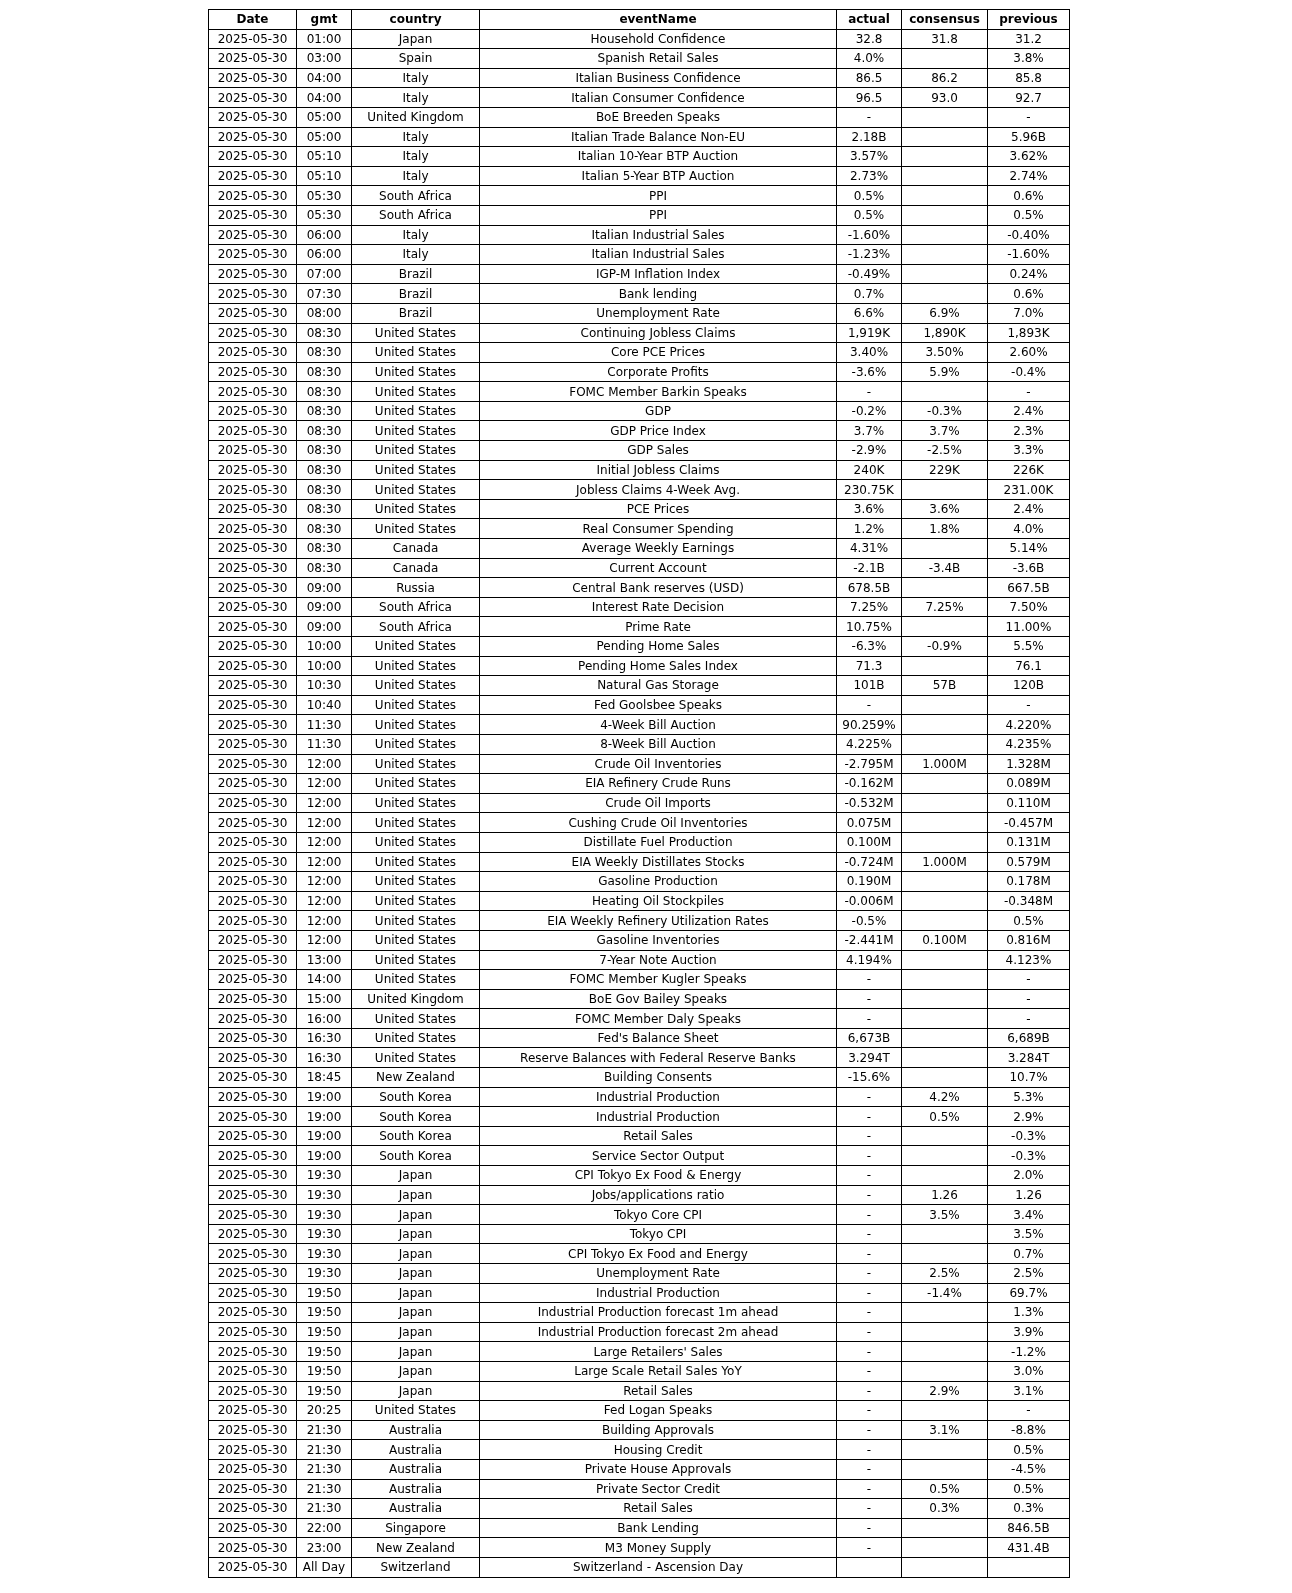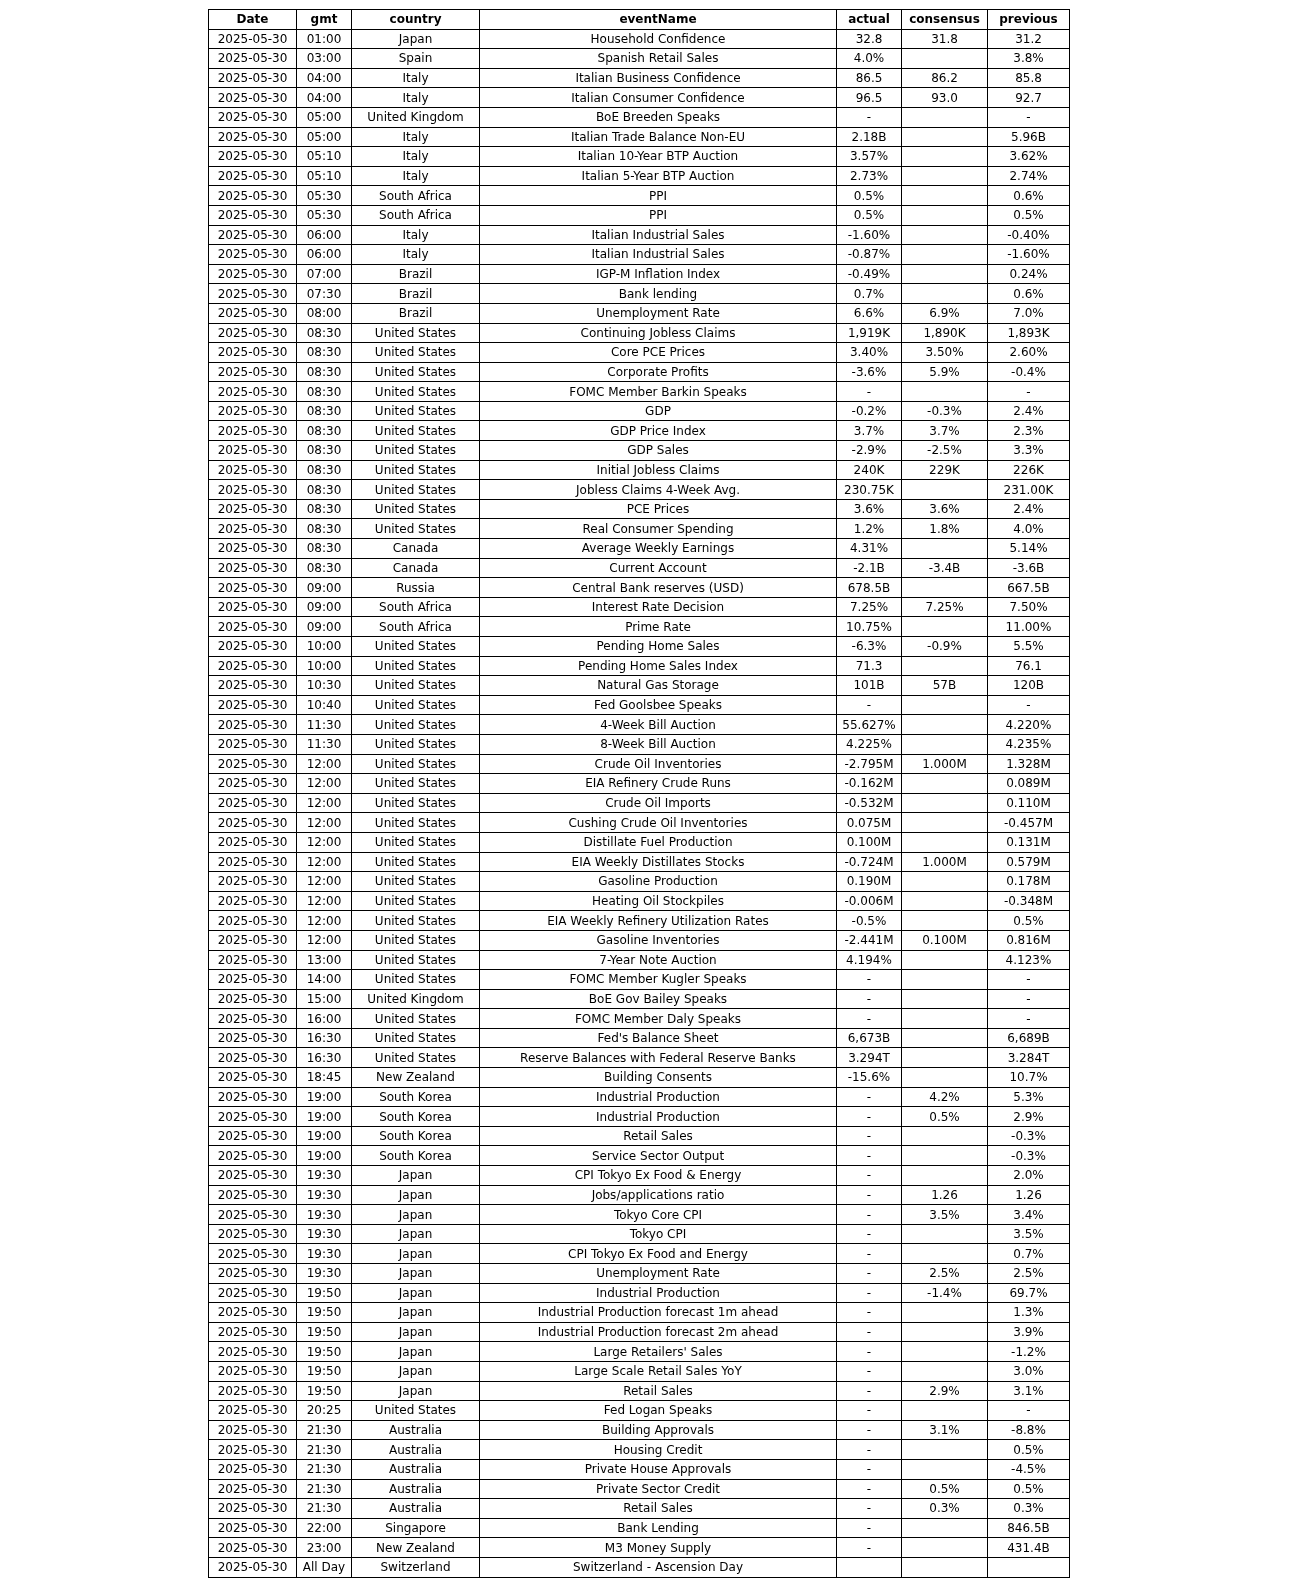--- a/index.html
+++ b/index.html
@@ -156,21 +156,21 @@
         <td>Italian Industrial Sales</td>
         <td>-1.60%</td>
         <td></td>
         <td>-0.40%</td>
       </tr>
       <tr>
         <td>2025-05-30</td>
         <td>06:00</td>
         <td>Italy</td>
         <td>Italian Industrial Sales</td>
-        <td>-0.87%</td>
+        <td>-1.23%</td>
         <td></td>
         <td>-1.60%</td>
       </tr>
       <tr>
         <td>2025-05-30</td>
         <td>07:00</td>
         <td>Brazil</td>
         <td>IGP-M Inflation Index</td>
         <td>-0.49%</td>
         <td></td>
@@ -372,21 +372,21 @@
         <td>Fed Goolsbee Speaks</td>
         <td>-</td>
         <td></td>
         <td>-</td>
       </tr>
       <tr>
         <td>2025-05-30</td>
         <td>11:30</td>
         <td>United States</td>
         <td>4-Week Bill Auction</td>
-        <td>55.627%</td>
+        <td>90.259%</td>
         <td></td>
         <td>4.220%</td>
       </tr>
       <tr>
         <td>2025-05-30</td>
         <td>11:30</td>
         <td>United States</td>
         <td>8-Week Bill Auction</td>
         <td>4.225%</td>
         <td></td>

